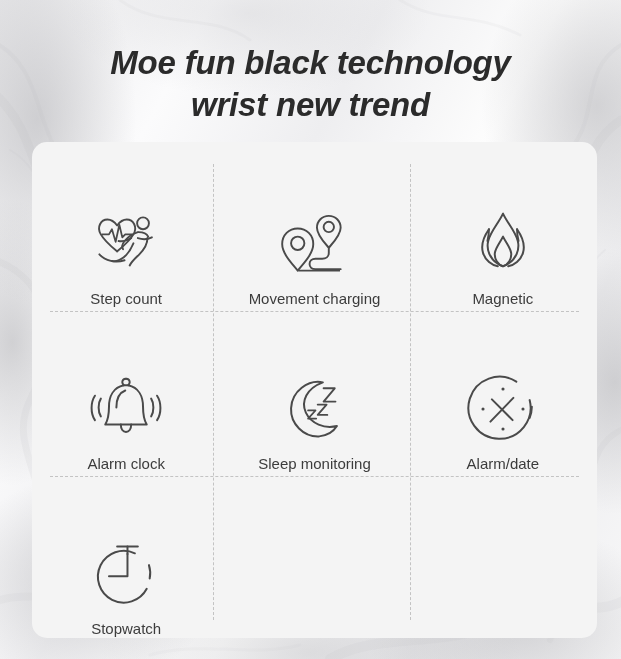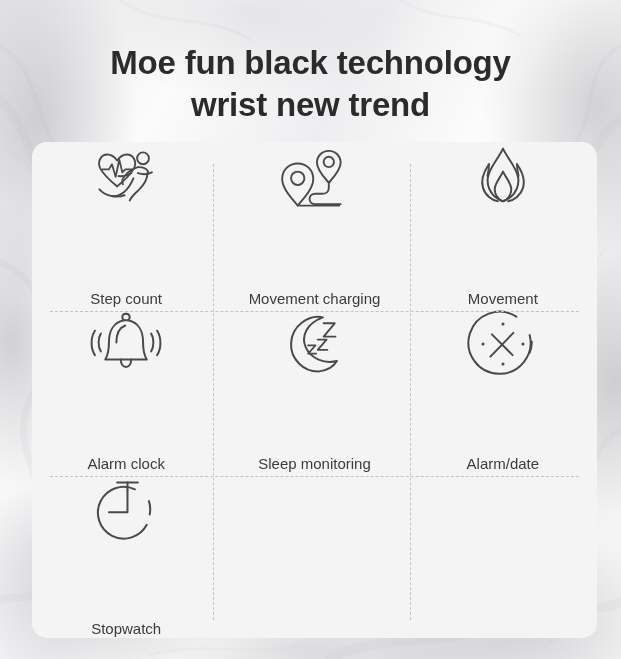--- a/index.html
+++ b/index.html
@@ -43,20 +43,21 @@
     left: 0;
     right: 0;
     top: 20px;
     text-align: center;
     color: #2b2b2b;
     font-size: 33px;
     font-weight: bold;
     line-height: 1.28;
     letter-spacing: -0.2px;
     white-space: pre-line;
+    font-style: italic;
   }
 
   
   #feature-card {
     position: absolute;
     left: 32px;
     top: 142px;
     width: 565px;
     height: 496px;
     background: #f4f4f4;
@@ -71,21 +72,21 @@
     display: grid;
     grid-template-columns: 1fr 1fr 1fr;
     grid-template-rows: 1fr 1fr 1fr;
   }
 
   .cell {
     position: relative;
     display: flex;
     flex-direction: column;
     align-items: center;
-    justify-content: space-between;
+    justify-content: flex-end;
   }
   .cell-icon {
     width: 74px;
     height: 74px;
     display: flex;
     align-items: center;
     justify-content: center;
     margin-bottom: 10px;
   }
   .cell-icon svg {
@@ -207,21 +208,21 @@
 
           <path d="M50,40 C46,48 40,55 39,62 C38,70 43,78 50,80 C57,78 62,70 61,62 C60,55 54,48 50,40 Z"></path>
 
           <path d="M31,30 C24,40 20,52 23,62 C26,72 35,79 43,80"></path>
           <path d="M31,30 C31,37 30,42 29,46"></path>
 
           <path d="M69,30 C76,40 80,52 77,62 C74,72 65,79 57,80"></path>
           <path d="M69,30 C69,37 70,42 71,46"></path>
         </svg>
       </div>
-      <div class="cell-label">Movement</div>
+      <div class="cell-label">Magnetic</div>
     </div>
 
 
     <div class="cell">
       <div class="cell-icon">
         <svg viewBox="0 0 100 100" xmlns="http://www.w3.org/2000/svg" fill="none" stroke="#4a4a4a" stroke-width="2.7" stroke-linecap="round" stroke-linejoin="round">
 
           <path d="M50,9 C53,9 55,11 55,14 C55,16 54,17 53,18"></path>
           <path d="M50,9 C47,9 45,11 45,14 C45,16 46,17 47,18"></path>
 

